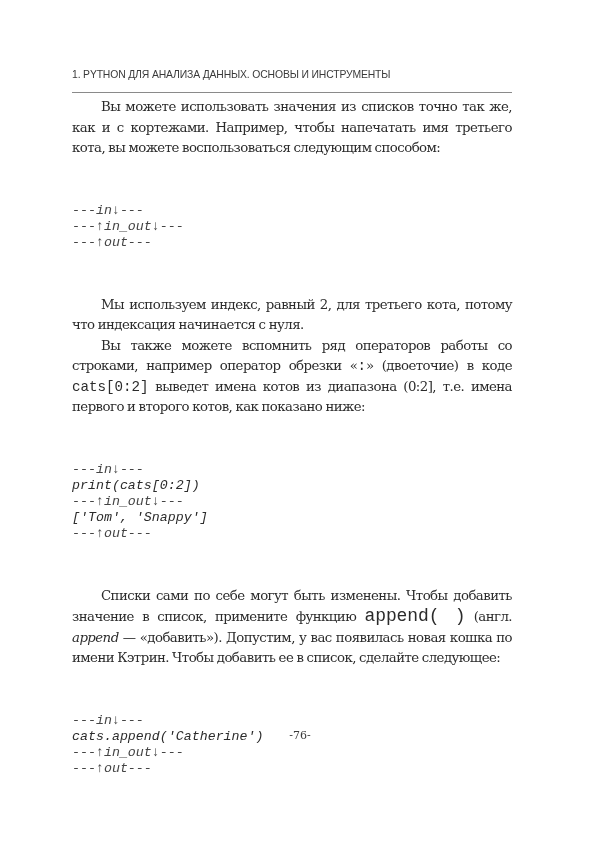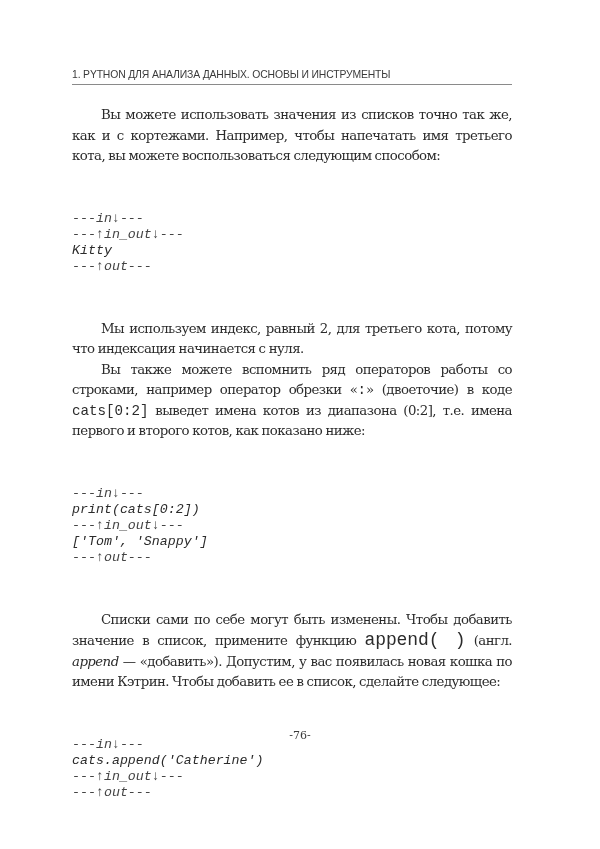--- a/index.html
+++ b/index.html
@@ -14,37 +14,37 @@
     position: absolute;
     left: 72px; top: 68px;
     width: 440px;
   }
   .running-header {
     font-family: "Liberation Sans", sans-serif;
     font-size: 10.4px;
     color: #3a3a3a;
     letter-spacing: -0.15px;
     border-bottom: 1px solid #8a8a8a;
-    padding-bottom: 1px;
+    padding-bottom: 9px;
     line-height: 14px;
     height: 15px;
     white-space: nowrap;
     overflow: hidden;
   }
   .body-text {
     font-family: "DejaVu Serif", serif;
     font-size: 13.3px;
     line-height: 20.5px;
     letter-spacing: -0.55px;
     word-spacing: -0.5px;
     text-align: justify;
     margin: 0;
   }
   .indent { text-indent: 29px; }
-  .first-para { margin-top: 20px; }
+  .first-para { margin-top: 4px; }
   .mono-inline {
     font-family: "Liberation Mono", monospace;
     font-size: 14.2px;
     letter-spacing: 0;
   }
   .sans-inline {
     font-family: Liberation Mono, monospace;
     font-size: 18px;
     letter-spacing: -0.1px;
   }
@@ -73,21 +73,21 @@
 </head>
 <body>
 
 <div class="page">
 
   <div class="running-header">1. PYTHON ДЛЯ АНАЛИЗА ДАННЫХ. ОСНОВЫ И ИНСТРУМЕНТЫ</div>
 
   <p class="body-text indent first-para">Вы можете использовать значения из списков точно так же, как и с кортежами. Например, чтобы напечатать имя третьего кота, вы можете воспользоваться следующим способом:</p>
 
   <div class="code-block">
-    <span class="code-line marker">---in↓---</span><span class="code-line marker">---↑in_out↓---</span><span class="code-line">Kitty</span><span class="code-line marker">---↑out---</span>
+    <span class="code-line marker">---in↓---</span><span class="code-line marker">---↑in_out↓---</span><span class="code-line marker">---↑out---</span>
   </div>
 
   <p class="body-text indent">Мы используем индекс, равный 2, для третьего кота, потому что индексация начинается с нуля.</p>
 
   <p class="body-text indent"><span>Вы также можете вспомнить ряд операторов работы со строками, например оператор обрезки «</span><span class="mono-inline">:</span><span>» (двоеточие) в коде </span><span class="mono-inline">cats[0:2]</span><span> выведет имена котов из диапазона (0:2], т.е. имена первого и второго котов, как показано ниже:</span></p>
 
   <div class="code-block">
     <span class="code-line marker">---in↓---</span><span class="code-line">print(cats[0:2])</span><span class="code-line marker">---↑in_out↓---</span><span class="code-line">['Tom', 'Snappy']</span><span class="code-line marker">---↑out---</span>
   </div>
 

